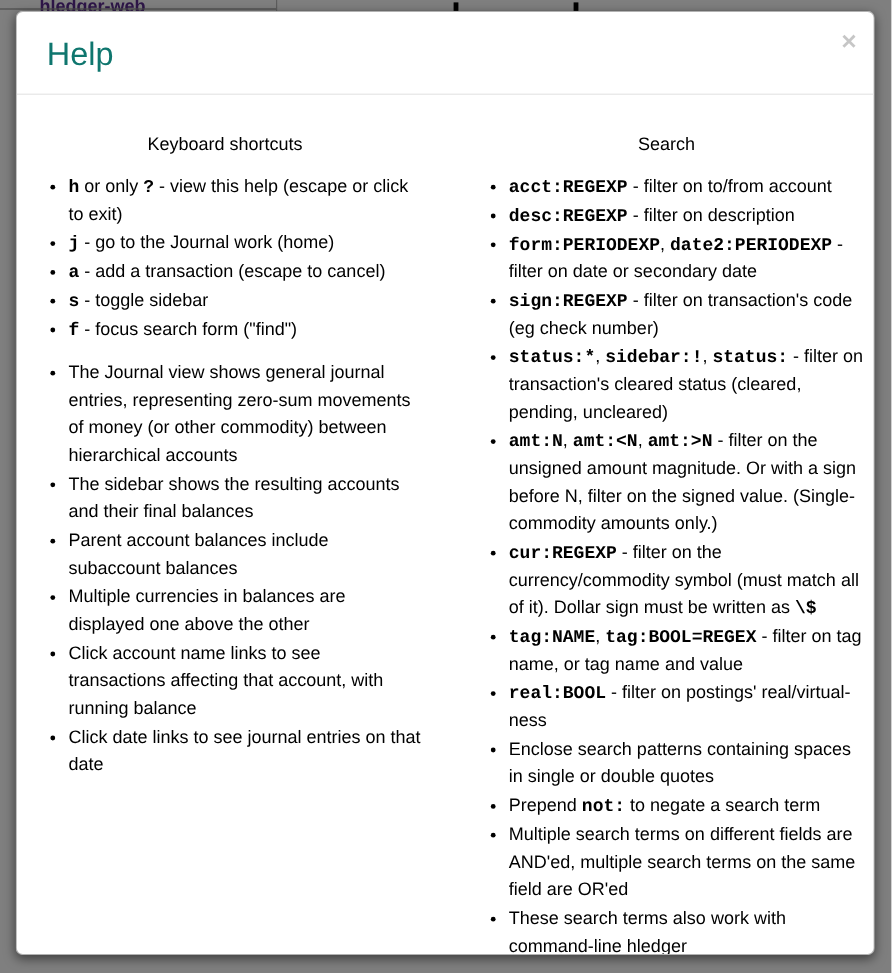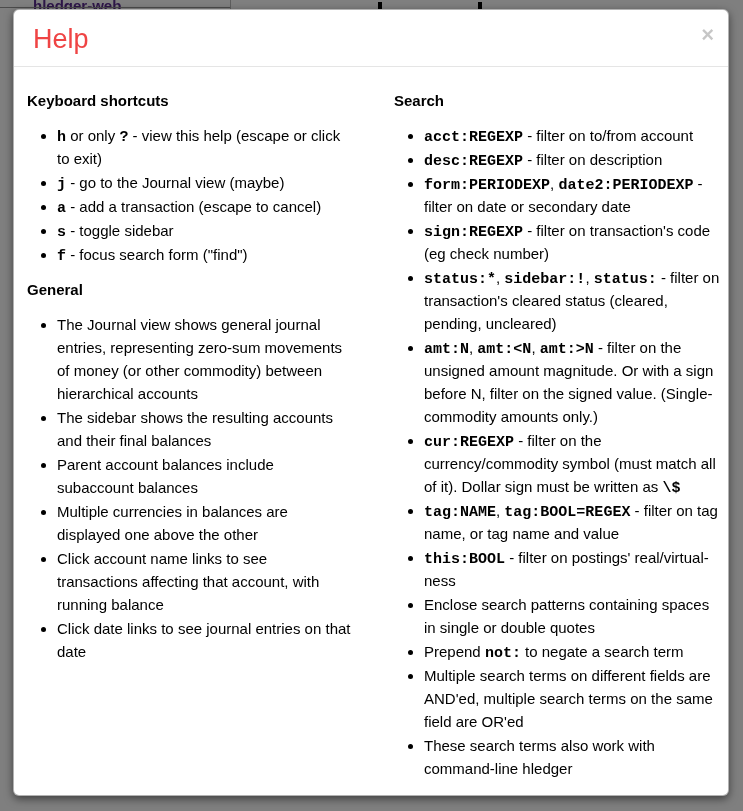--- a/index.html
+++ b/index.html
@@ -35,35 +35,35 @@
     border-radius: 6px;
     box-shadow: 0 3px 9px rgba(0,0,0,0.5);
     overflow: hidden;
   }
   .modal-header {
     position: relative;
     padding: 13px 20px 11px 19px;
     border-bottom: 1px solid #e5e5e5;
   }
   .modal-title {
-    margin: 0; font-size: 27px; font-weight: 400; color: #ef4444; line-height: 32px;
+    margin: 6px; font-size: 27px; font-weight: 400; color: #0f766e; line-height: 32px;
   }
   .close-btn {
     position: absolute; right: 14px; top: 14px;
     background: none; border: none; padding: 0; cursor: pointer;
     font-size: 22px; font-weight: bold; line-height: 1;
     color: #000; opacity: 0.22;
     font-family: "Liberation Sans", sans-serif;
   }
 
   .modal-body { display: flex; padding: 19px 0 0 9px; box-sizing: border-box; }
   .col-left  { width: 356px; box-sizing: border-box; padding-right: 26px; }
   .col-right { width: 351px; box-sizing: border-box; padding-left: 12px; padding-right: 7px; }
 
-  .sec-h { margin: 4px; font-size: 15px; font-weight: bold; color: #000; line-height: 21px; }
+  .sec-h { margin: 12px; font-size: 15px; font-weight: normal; color: #000; line-height: 21px; text-align: center; }
   ul.help-list { margin: 13px 0 13px 0; padding: 0 0 0 34px; }
   ul.help-list li { font-size: 15px; line-height: 23px; color: #000; }
   ul.help-list li + li { margin-top: 1px; }
   code.kbd {
     font-family: "Liberation Mono", monospace;
     font-weight: bold; font-size: 15px; color: #000; line-height: 1;
     background: none; padding: 0;
   }
 </style>
 </head>
@@ -83,27 +83,26 @@
   <div class="modal-header">
     <h2 class="modal-title">Help</h2>
     <button class="close-btn">×</button>
   </div>
 
   <div class="modal-body">
     <div class="col-left">
       <h5 class="sec-h">Keyboard shortcuts</h5>
       <ul class="help-list">
           <li><code class="kbd">h</code><span> or only </span><code class="kbd">?</code><span> - view this help (escape or click to exit)</span></li>
-          <li><code class="kbd">j</code><span> - go to the Journal view (maybe)</span></li>
+          <li><code class="kbd">j</code><span> - go to the Journal work (home)</span></li>
           <li><code class="kbd">a</code><span> - add a transaction (escape to cancel)</span></li>
           <li><code class="kbd">s</code><span> - toggle sidebar</span></li>
           <li><code class="kbd">f</code><span> - focus search form ("find")</span></li>
         </ul>
 
-      <h5 class="sec-h">General</h5>
       <ul class="help-list">
           <li><span>The Journal view shows general journal entries, representing zero-sum movements of money (or other commodity) between hierarchical accounts</span></li>
           <li><span>The sidebar shows the resulting accounts and their final balances</span></li>
           <li><span>Parent account balances include subaccount balances</span></li>
           <li><span>Multiple currencies in balances are displayed one above the other</span></li>
           <li><span>Click account name links to see transactions affecting that account, with running balance</span></li>
           <li><span>Click date links to see journal entries on that date</span></li>
         </ul>
     </div>
 
@@ -111,21 +110,21 @@
       <h5 class="sec-h">Search</h5>
       <ul class="help-list">
           <li><code class="kbd">acct:REGEXP</code><span> - filter on to/from account</span></li>
           <li><code class="kbd">desc:REGEXP</code><span> - filter on description</span></li>
           <li><code class="kbd">form:PERIODEXP</code><span>, </span><code class="kbd">date2:PERIODEXP</code><span> - filter on date or secondary date</span></li>
           <li><code class="kbd">sign:REGEXP</code><span> - filter on transaction's code (eg check number)</span></li>
           <li><code class="kbd">status:*</code><span>, </span><code class="kbd">sidebar:!</code><span>, </span><code class="kbd">status:</code><span> - filter on transaction's cleared status (cleared, pending, uncleared)</span></li>
           <li><code class="kbd">amt:N</code><span>, </span><code class="kbd">amt:&lt;N</code><span>, </span><code class="kbd">amt:&gt;N</code><span> - filter on the unsigned amount magnitude. Or with a sign before N, filter on the signed value. (Single-commodity amounts only.)</span></li>
           <li><code class="kbd">cur:REGEXP</code><span> - filter on the currency/commodity symbol (must match all of it). Dollar sign must be written as </span><code class="kbd">\$</code></li>
           <li><code class="kbd">tag:NAME</code><span>, </span><code class="kbd">tag:BOOL=REGEX</code><span> - filter on tag name, or tag name and value</span></li>
-          <li><code class="kbd">this:BOOL</code><span> - filter on postings' real/virtual-ness</span></li>
+          <li><code class="kbd">real:BOOL</code><span> - filter on postings' real/virtual-ness</span></li>
           <li><span>Enclose search patterns containing spaces in single or double quotes</span></li>
           <li><span>Prepend </span><code class="kbd">not:</code><span> to negate a search term</span></li>
           <li><span>Multiple search terms on different fields are AND'ed, multiple search terms on the same field are OR'ed</span></li>
           <li><span>These search terms also work with command-line hledger</span></li>
         </ul>
     </div>
   </div>
 </div>
 
 </body></html>

